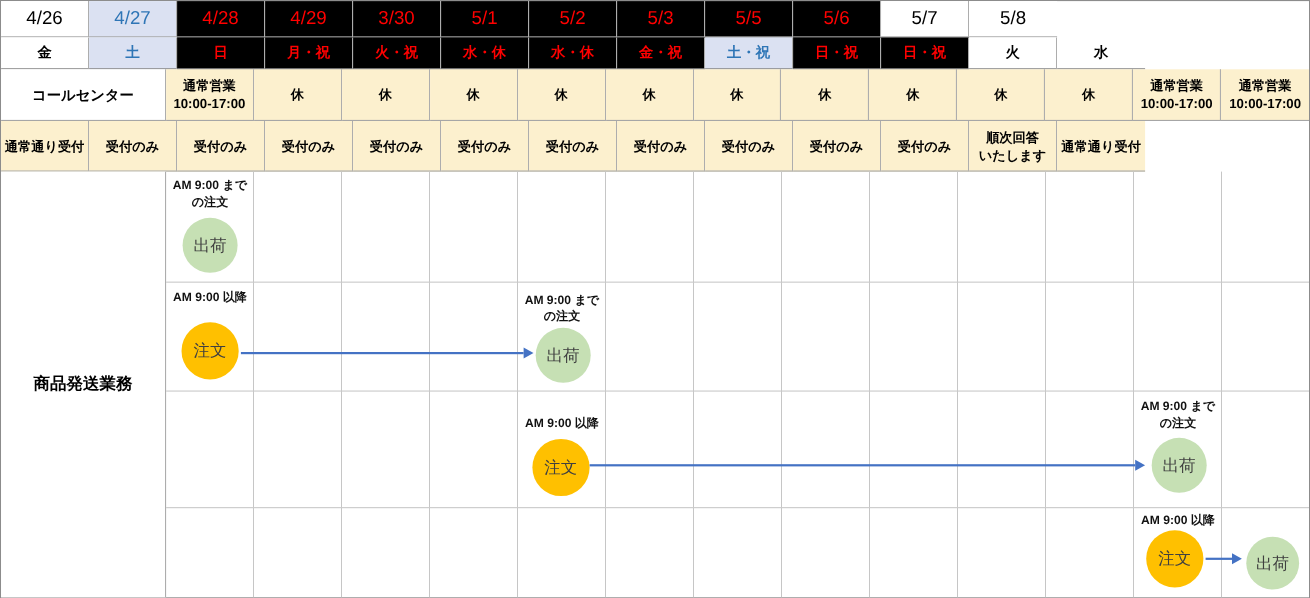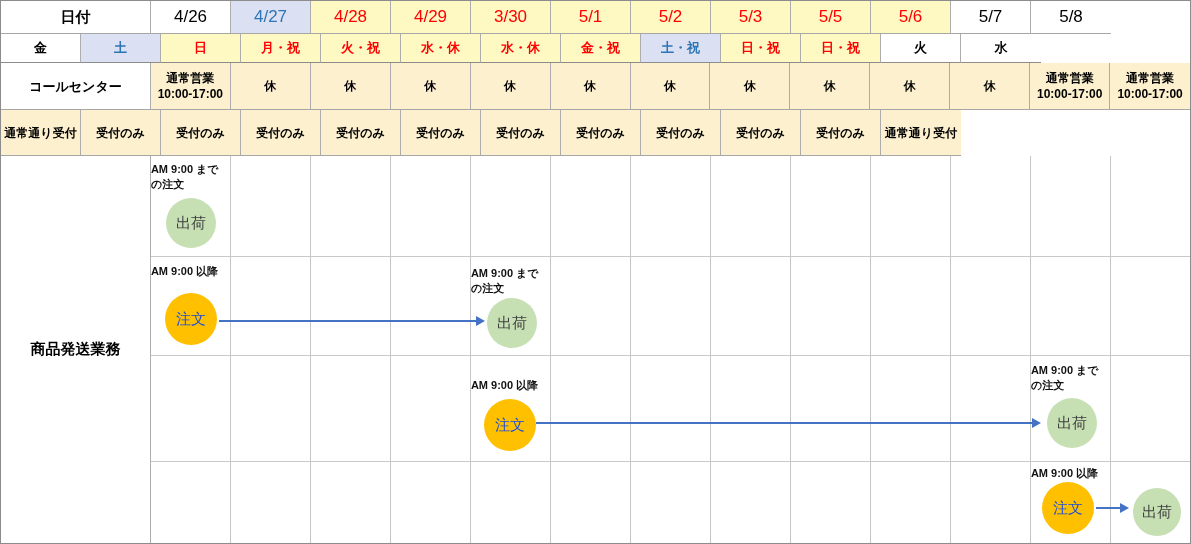--- a/index.html
+++ b/index.html
@@ -14,44 +14,43 @@
   .r-call{height:47px;}
   .r-mail{height:46px;}
   .r-body{height:387px;}
   .r-date .lbl{font-size:15px;}
   .r-day .lbl{font-size:13px;}
   .r-call .lbl,.r-mail .lbl{font-size:13px;line-height:19px;}
   .r-body .lbl{font-size:15px;border-bottom:none;}
   .date{font-size:17px;font-weight:normal;color:#000;background:#fff;}
   .day{font-size:13px;font-weight:bold;color:#000;background:#fff;}
   .c-sat{background:#dbe1f2;color:#2e75b6;text-align:center;}
-  .c-hol{background:#fef9c3;color:#ff0000;}
+  .c-hol{background:#000000;color:#ff0000;}
   .svc{background:#fcf0ce;font-size:12px;font-weight:bold;color:#000;line-height:16px;}
   .r-day .cell{border-bottom:1px solid #8c8c8c;}
   .body{position:relative;width:1040px;height:387px;border-bottom:none;
         background:repeating-linear-gradient(90deg,transparent 0,transparent 79px,#c6c6c6 79px,#c6c6c6 80px);}
   .hr{position:absolute;left:0;width:1039px;height:1px;background:#c9c9c9;}
-  .note{position:absolute;width:80px;font-size:11px;font-weight:bold;color:#111;line-height:15px;white-space:pre-line;}
+  .note{position:absolute;width:80px;text-align:center;font-size:11px;font-weight:bold;color:#111;line-height:15px;white-space:pre-line;}
   .badge{position:absolute;border-radius:50%;display:flex;align-items:center;justify-content:center;font-size:15px;}
   .b-ship{background:#c6e0b4;color:#3f3f3f;}
-  .b-order{background:#ffc000;color:#1d4ed8;}
+  .b-order{background:#ffc000;color:#404040;}
   .d52{width:52px;height:52px;}
   .d50{width:50px;height:50px;}
   .d48{width:48px;height:48px;}
   .arrow{position:absolute;height:2px;background:#4472c4;}
   .arrow::after{content:"";position:absolute;right:-9px;top:-4px;width:0;height:0;
         border-left:9px solid #4472c4;border-top:5px solid transparent;border-bottom:5px solid transparent;}
 </style>
 </head>
 <body>
 
 <div class="schedule">
 
   <div class="row r-date">
-    <div class="cell lbl">日付</div>
     <div class="cell date">4/26</div>
     <div class="cell date c-sat">4/27</div>
     <div class="cell date c-hol">4/28</div>
     <div class="cell date c-hol">4/29</div>
     <div class="cell date c-hol">3/30</div>
     <div class="cell date c-hol">5/1</div>
     <div class="cell date c-hol">5/2</div>
     <div class="cell date c-hol">5/3</div>
     <div class="cell date c-hol">5/5</div>
     <div class="cell date c-hol">5/6</div>
@@ -149,20 +148,24 @@
     <div class="cell svc">
         <div>受付のみ</div>
       </div>
     <div class="cell svc">
         <div>受付のみ</div>
       </div>
     <div class="cell svc">
         <div>受付のみ</div>
       </div>
     <div class="cell svc">
+        <div>順次回答</div>
+        <div>いたします</div>
+      </div>
+    <div class="cell svc">
         <div>通常通り受付</div>
       </div>
   </div>
 
   <div class="row r-body">
     <div class="cell lbl">商品発送業務</div>
     <div class="body">
       <div class="hr" style="top:100px"></div>
       <div class="hr" style="top:199px"></div>
       <div class="hr" style="top:305px"></div>

